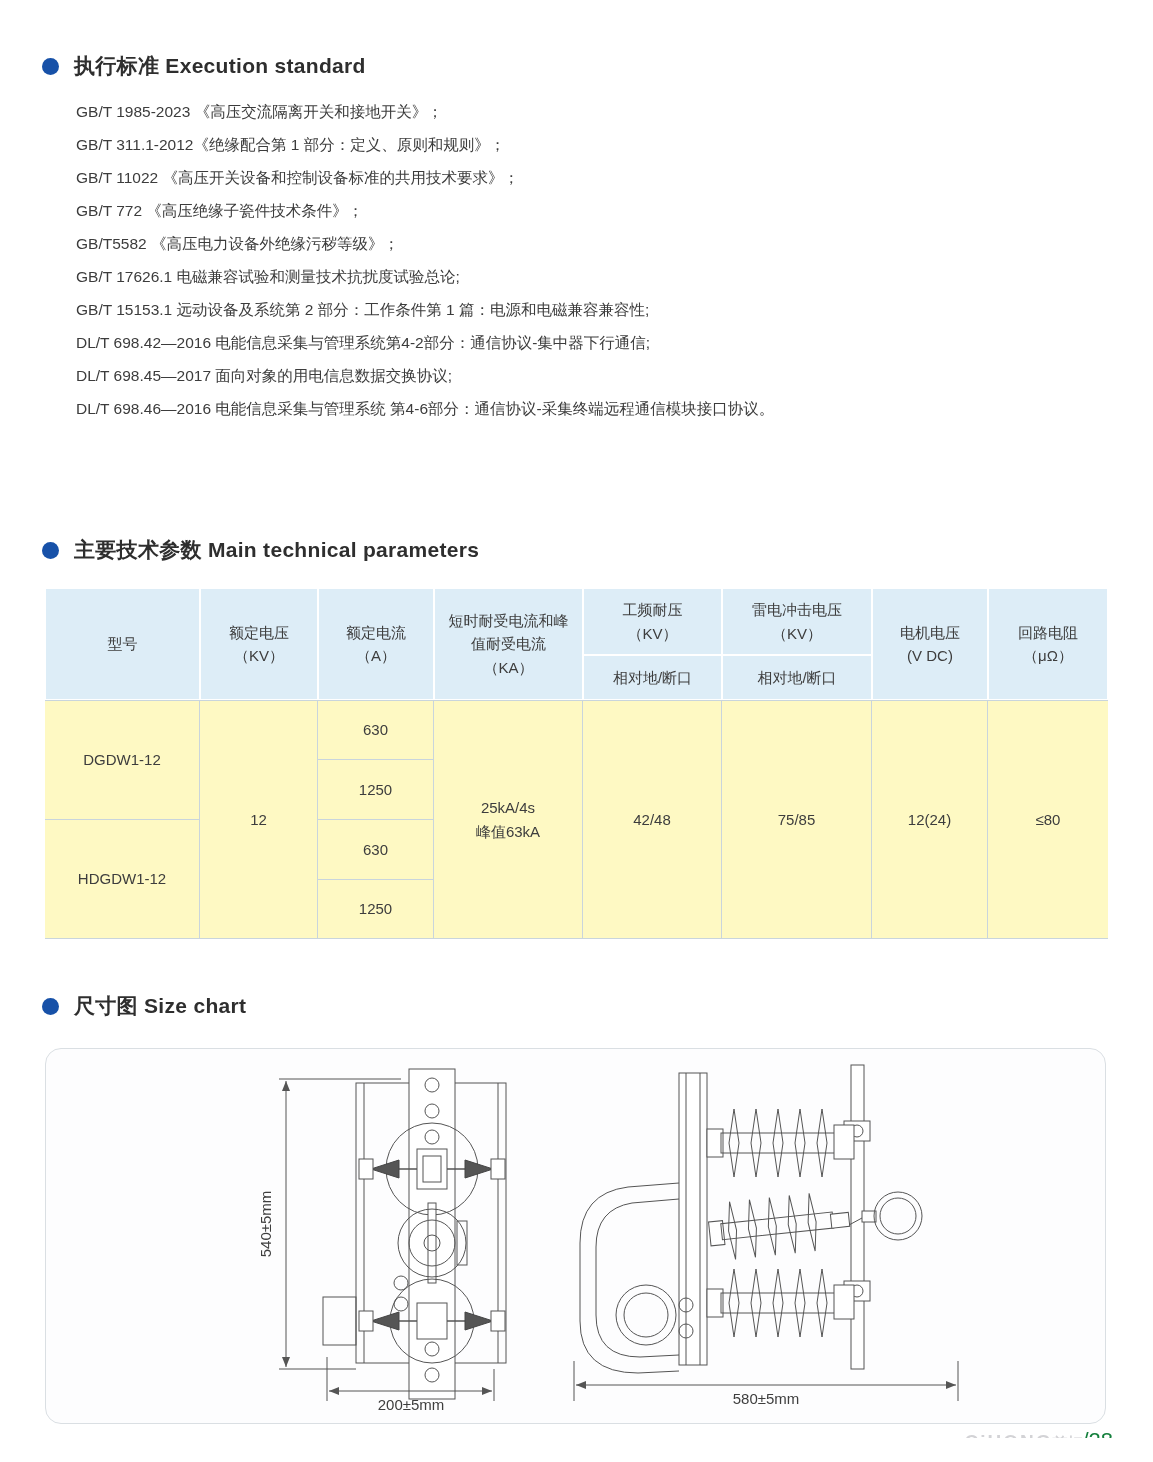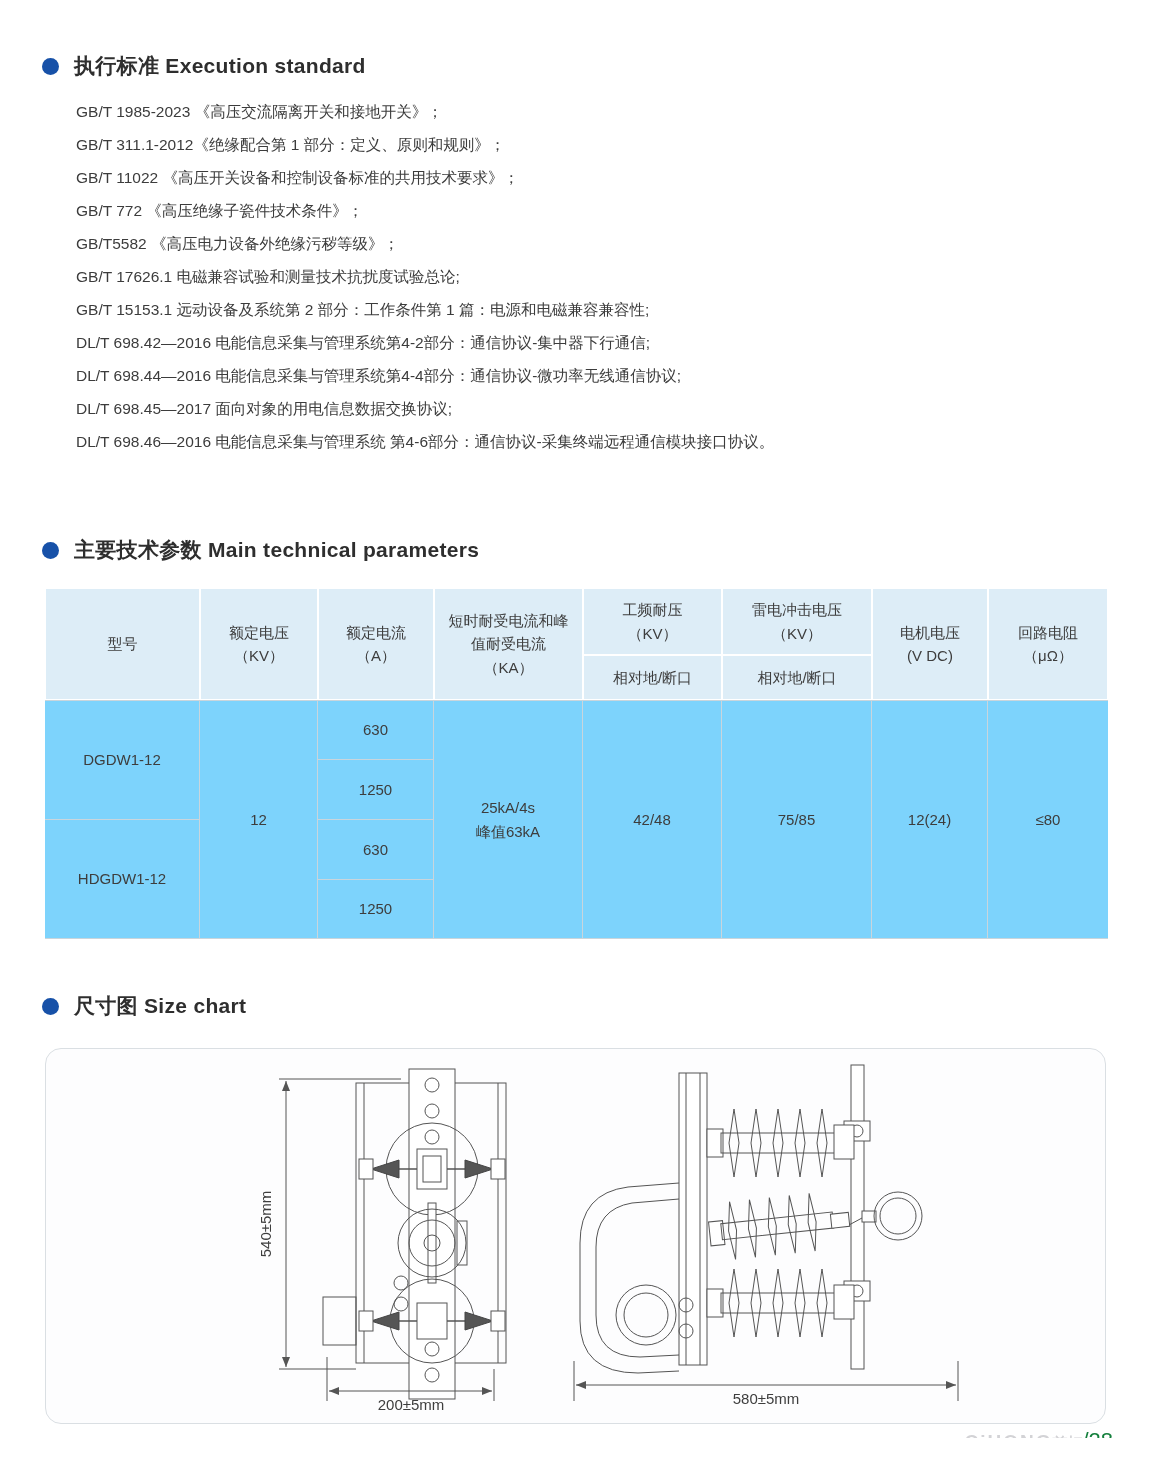--- a/index.html
+++ b/index.html
@@ -19,21 +19,21 @@
   .ptable { position:absolute; left:45px; top:588px; width:1063px;
     display:grid;
     grid-template-columns:155px 118px 116px 149px 139px 150px 116px 120px;
     grid-template-rows:67px 45px 60px 60px 60px 59px;
     font-size:15px; color:#3d3d3d; }
   .th { background:#ddedf7; border:1px solid #ffffff;
     display:flex; flex-direction:column; align-items:center; justify-content:center;
     text-align:center; line-height:1.55; padding:2px 8px; box-sizing:border-box; }
   .td { display:flex; flex-direction:column; align-items:center; justify-content:center;
     text-align:center; line-height:1.6; box-sizing:border-box;
-    border-right:1px solid #c9d5dc; border-bottom:1px solid #c9d5dc; background:#7dd3fc; }
+    border-right:1px solid #c9d5dc; border-bottom:1px solid #c9d5dc; background:#fef9c3; }
   .td.no-r { border-right:none; }
   .td.bt { border-top:1px solid #c9d5dc; }
   
   .size-panel { position:absolute; left:45px; top:1048px; width:1061px; height:376px;
     background:#fdfdfe; border:1px solid #dadfe3; border-radius:16px; box-sizing:border-box; }
   .size-panel svg { position:absolute; }
   svg text { font-family:"Liberation Sans","DejaVu Sans",sans-serif; font-size:15px; fill:#3e3e3e; }
   svg .ln { stroke:#555555; stroke-width:1; fill:none; }
   svg .ln2 { stroke:#555555; stroke-width:1.4; fill:none; }
   svg .fil { stroke:#555555; stroke-width:1; fill:#ffffff; }
@@ -55,21 +55,20 @@
   </div>
   <div class="std-list">
     <div class="std-item">GB/T 1985-2023 《高压交流隔离开关和接地开关》；</div>
     <div class="std-item">GB/T 311.1-2012《绝缘配合第 1 部分：定义、原则和规则》；</div>
     <div class="std-item">GB/T 11022 《高压开关设备和控制设备标准的共用技术要求》；</div>
     <div class="std-item">GB/T 772 《高压绝缘子瓷件技术条件》；</div>
     <div class="std-item">GB/T5582 《高压电力设备外绝缘污秽等级》；</div>
     <div class="std-item">GB/T 17626.1 电磁兼容试验和测量技术抗扰度试验总论;</div>
     <div class="std-item">GB/T 15153.1 远动设备及系统第 2 部分：工作条件第 1 篇：电源和电磁兼容兼容性;</div>
     <div class="std-item">DL/T 698.42—2016 电能信息采集与管理系统第4-2部分：通信协议-集中器下行通信;</div>
-    <div class="std-item">DL/T 698.44—2016 电能信息采集与管理系统第4-4部分：通信协议-微功率无线通信协议;</div>
     <div class="std-item">DL/T 698.45—2017 面向对象的用电信息数据交换协议;</div>
     <div class="std-item">DL/T 698.46—2016 电能信息采集与管理系统 第4-6部分：通信协议-采集终端远程通信模块接口协议。</div>
   </div>
 
   <div class="sec-title" style="top:536px;">
     <span class="sec-dot"></span>
     <span class="sec-text"><span>主要技术参数</span> <span>Main technical parameters</span></span>
   </div>
 
   <div class="ptable">

